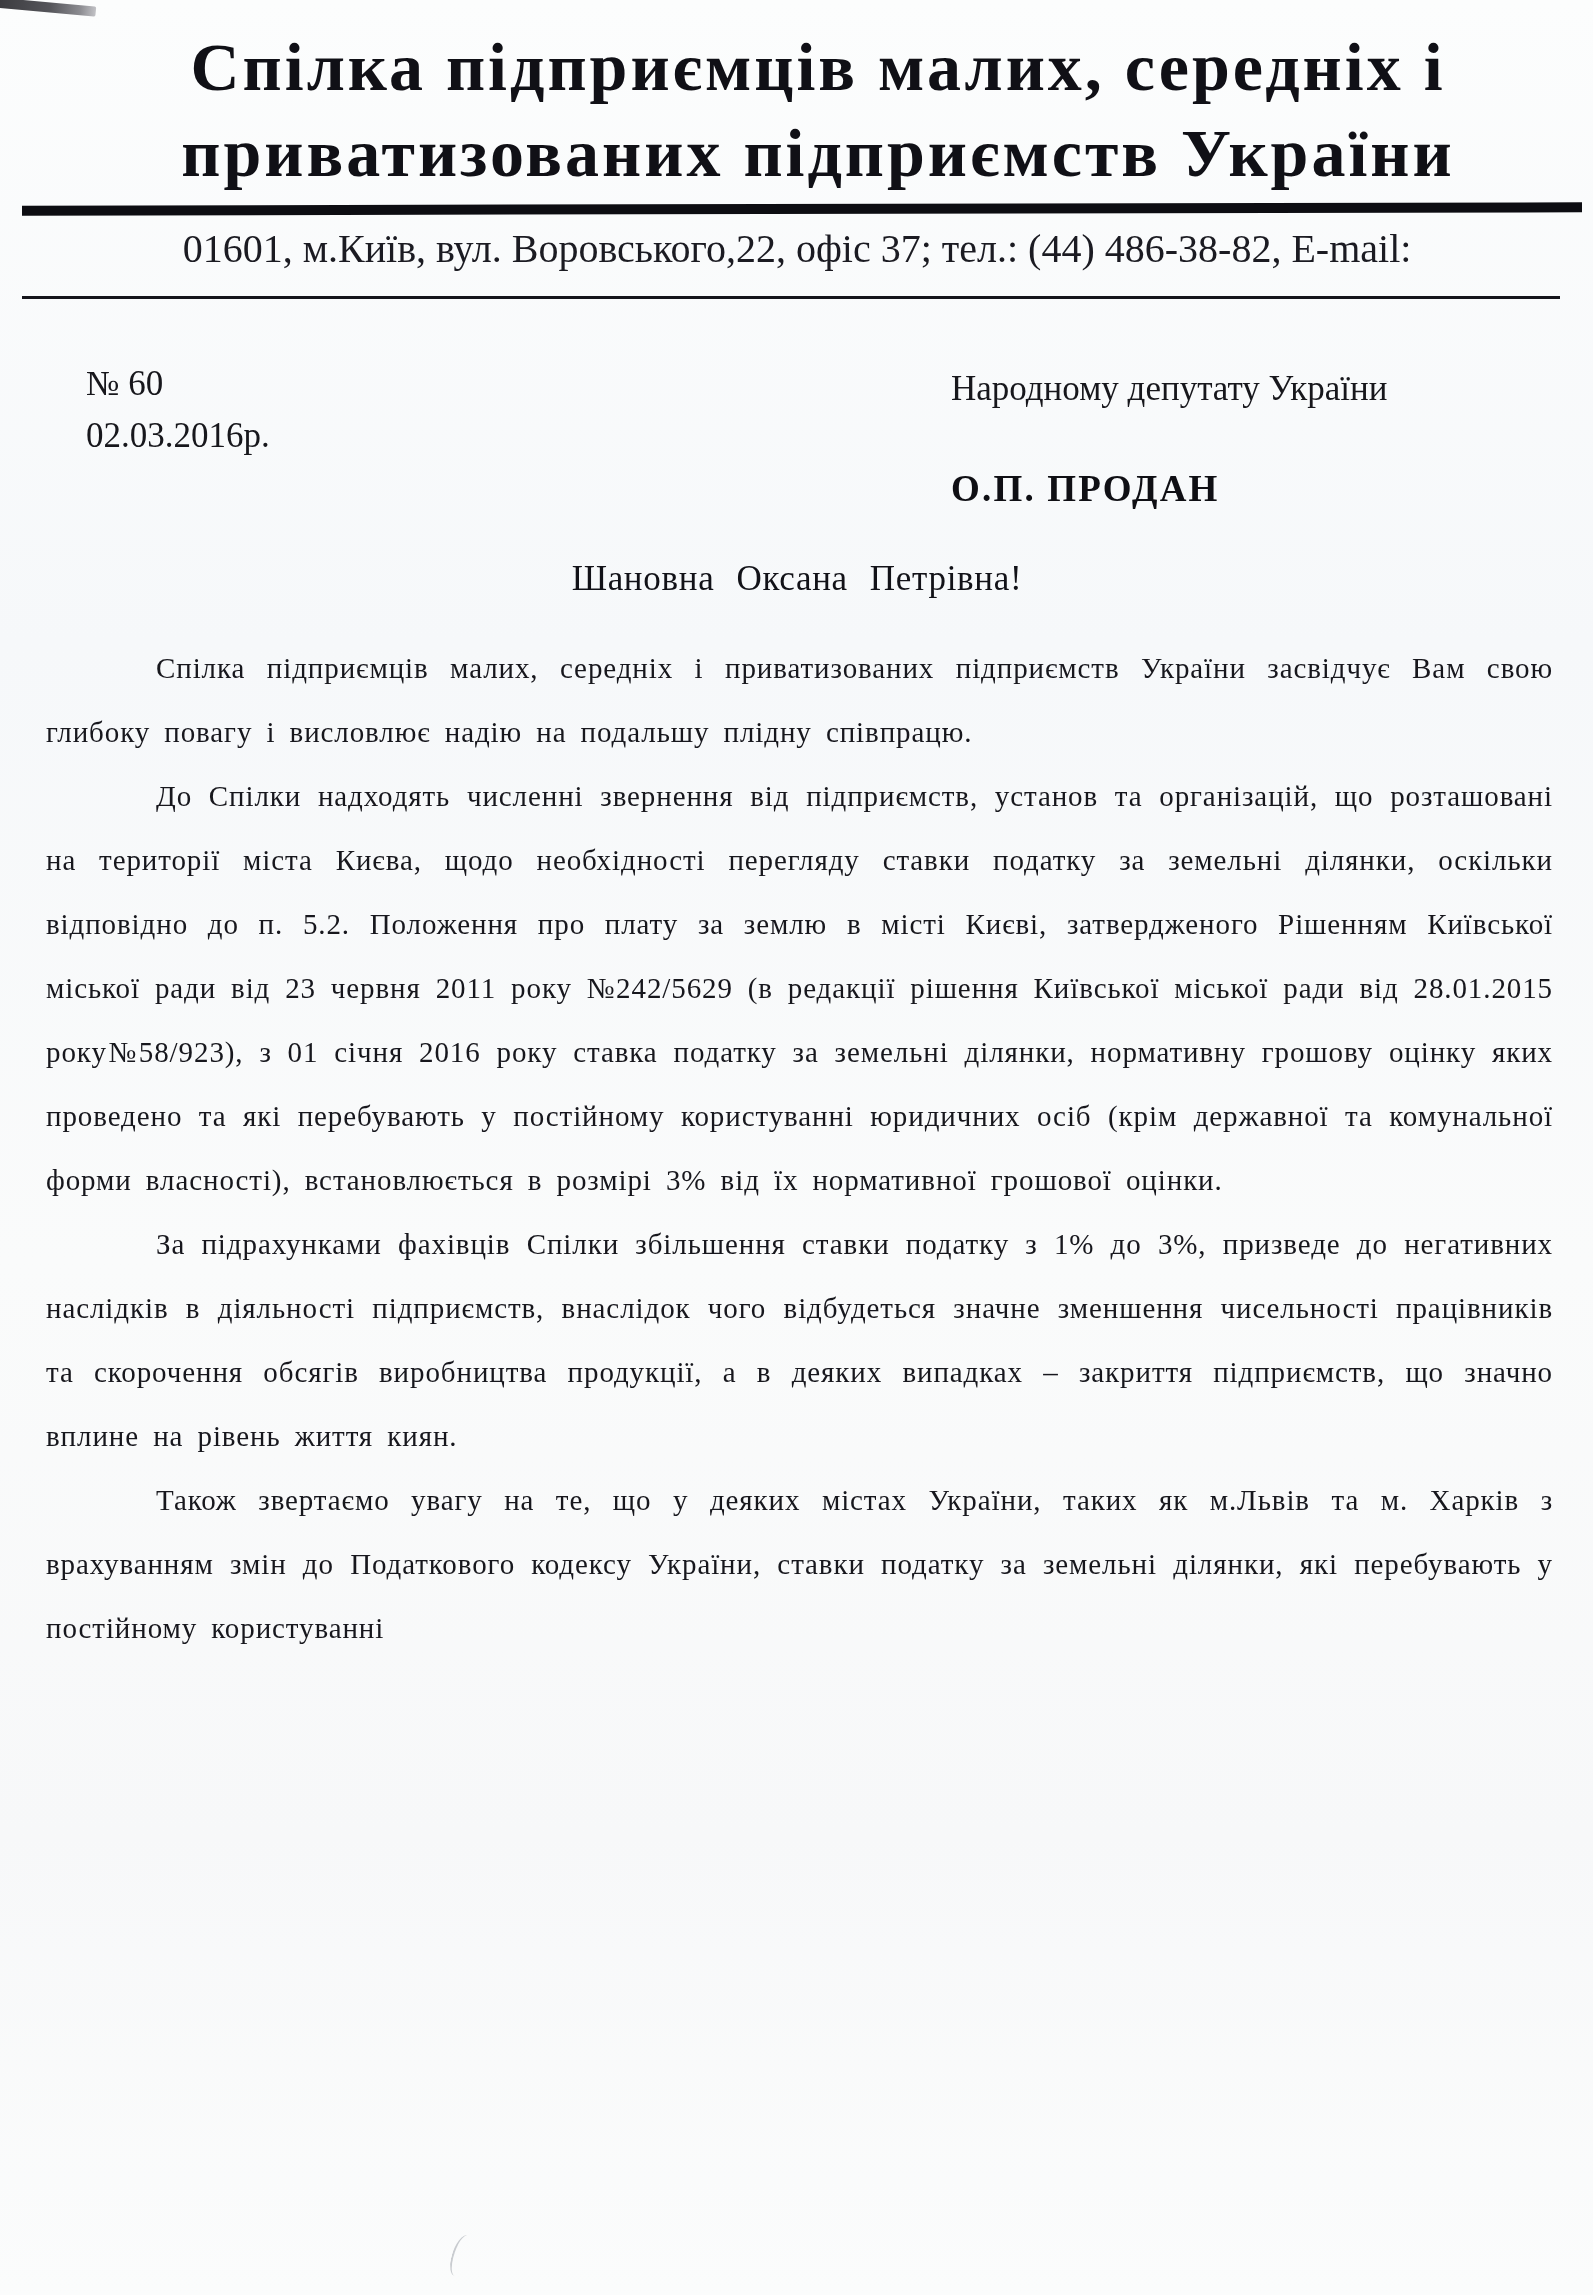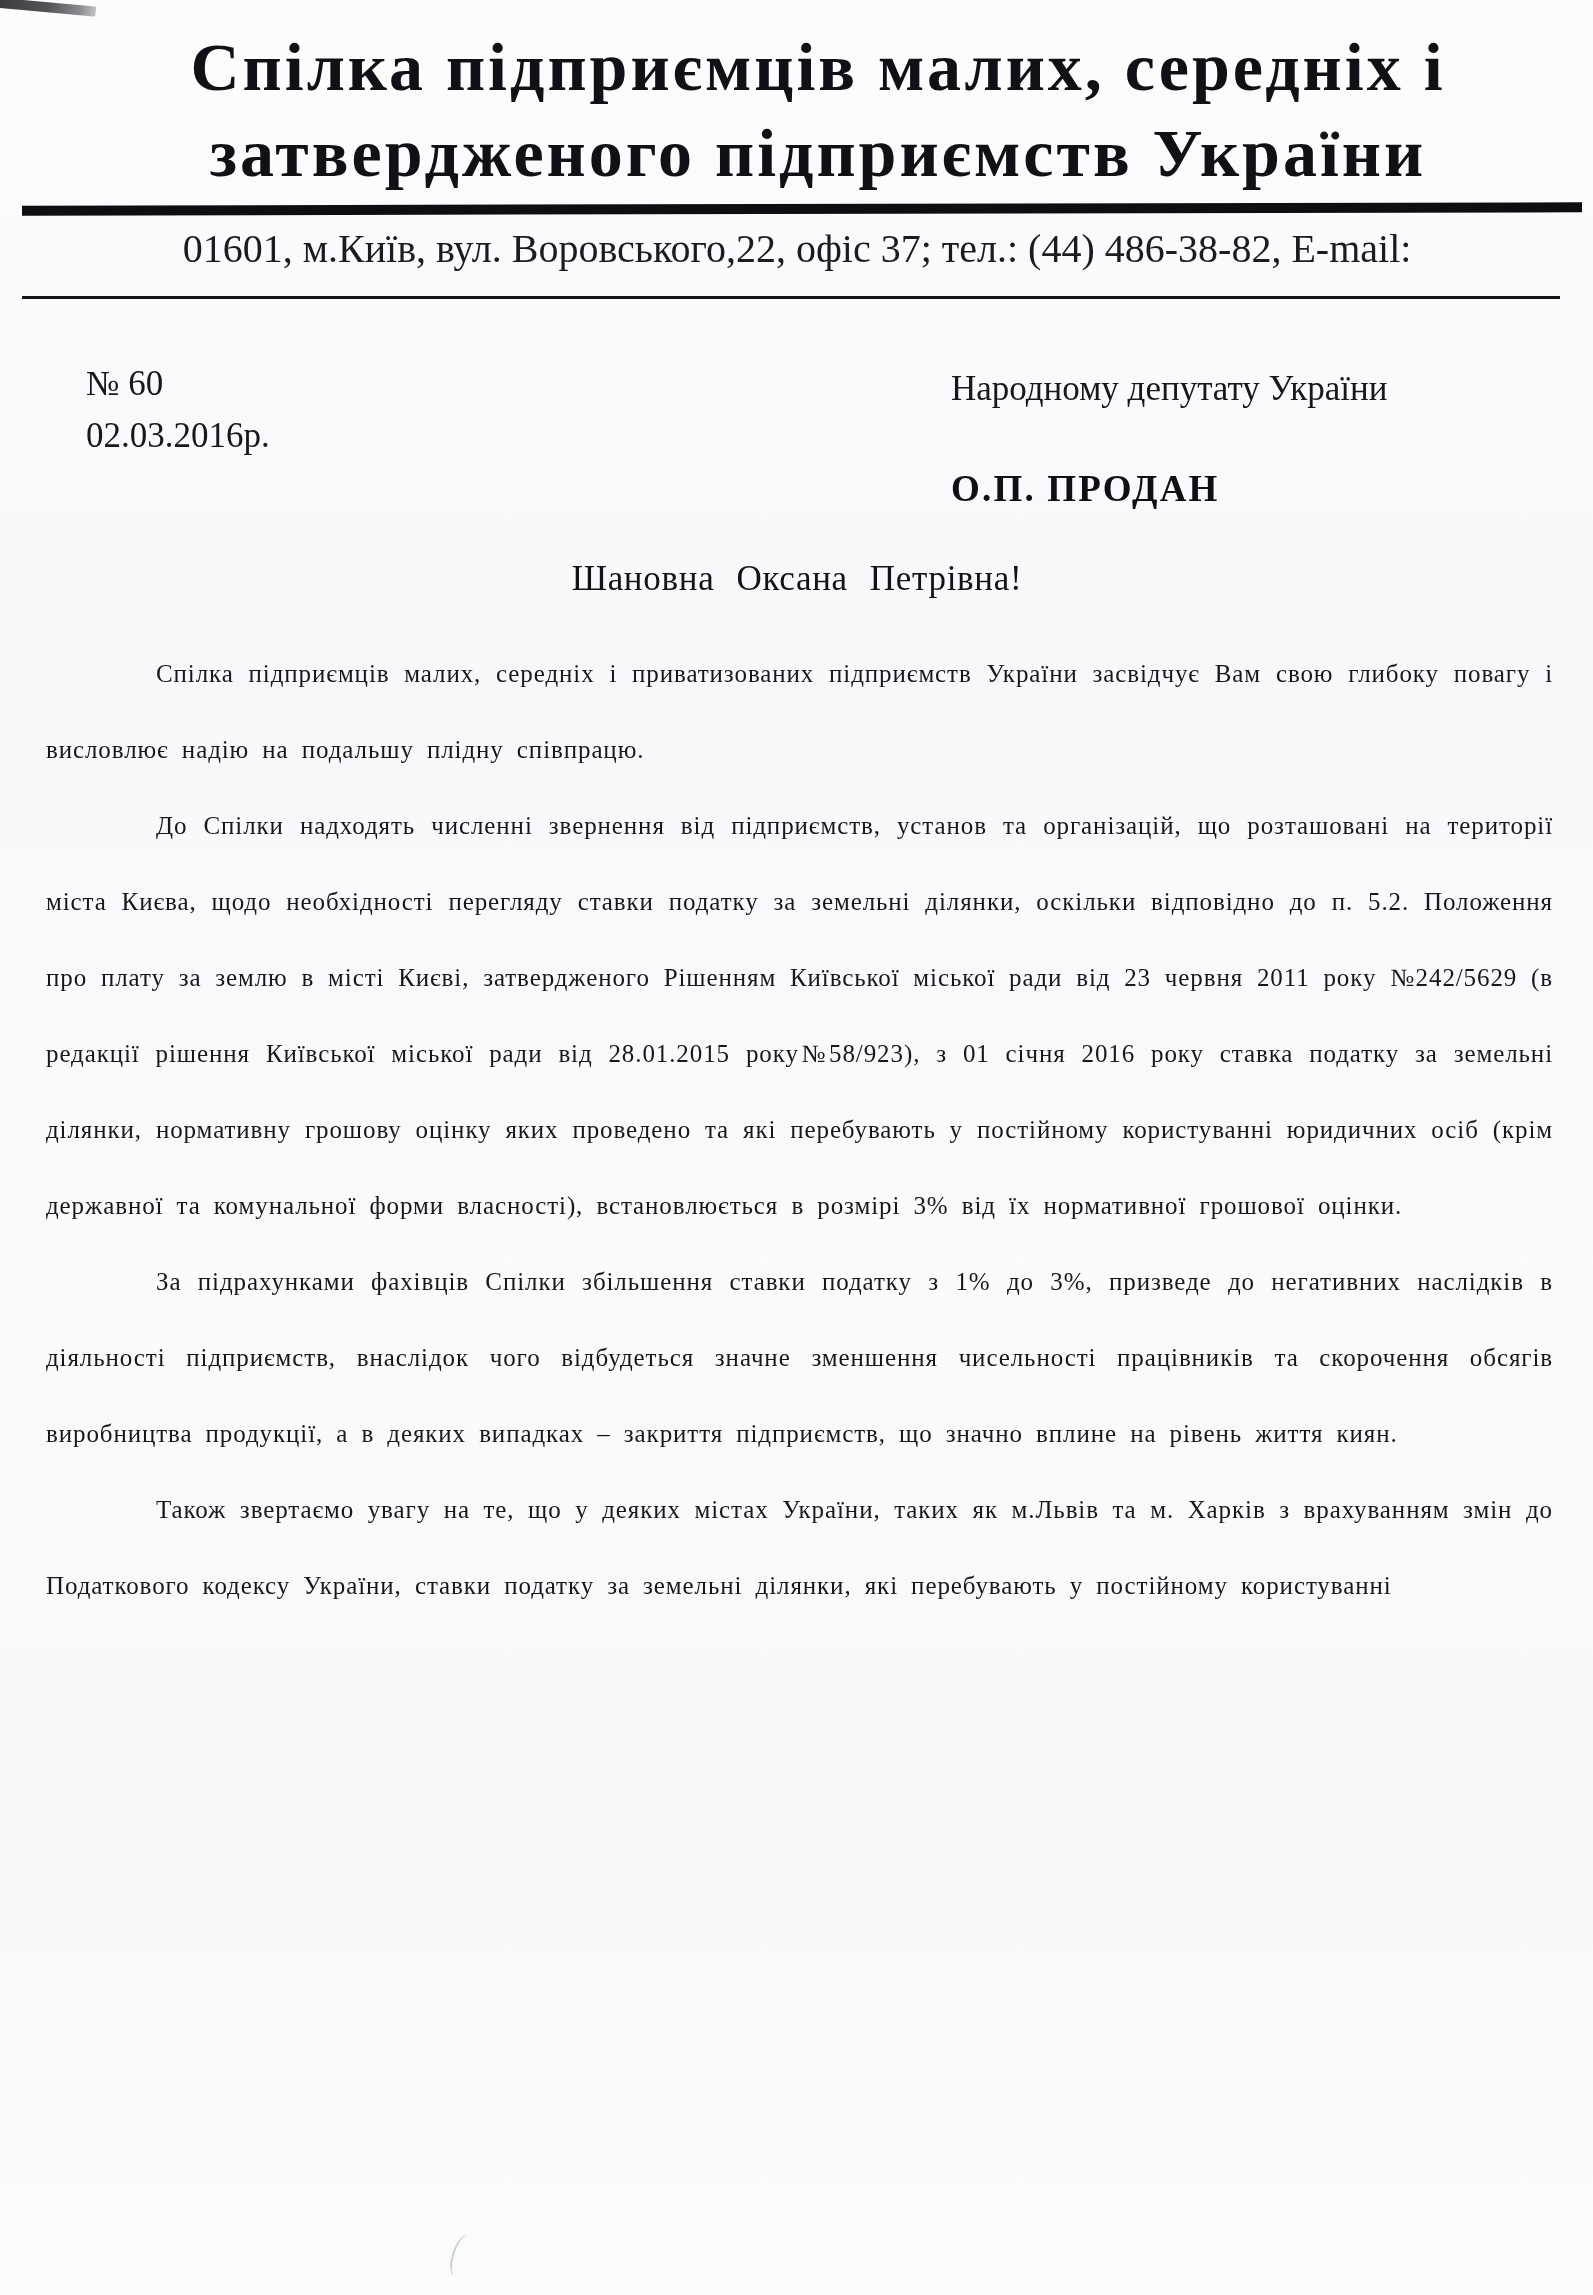--- a/index.html
+++ b/index.html
@@ -78,40 +78,40 @@
     margin-top: 39px;
     text-align: center;
     font-weight: normal;
     font-size: 35px;
     word-spacing: 12.6px;
     letter-spacing: 0.7px;
     color: #121218;
   }
   .body {
     margin: 37px 41px 0 46px;
-    font-size: 25px;
-    line-height: 76px;
+    font-size: 29px;
+    line-height: 64px;
     text-align: justify;
     letter-spacing: 0.9px;
     word-spacing: 6px;
     color: #17171d;
   }
   .body p { margin: 0; text-indent: 110px; }
 </style>
 </head>
 <body>
 
 <div class="page">
 
   <div class="artifact"></div>
 
   <header>
     <h1 class="org-title">
       <span class="line">Спілка підприємців малих, середніх і</span>
-      <span class="line">затвердженого підприємств України</span>
+      <span class="line">приватизованих підприємств України</span>
     </h1>
     <div class="rule-thick"></div>
     <div class="address">
       <div>01601, м.Київ,  вул. Воровського,22, офіс 37; тел.: (44) 486-38-82, E-mail:</div>
     </div>
     <div class="rule-thin"></div>
   </header>
 
   <section class="ref-row">
     <div class="ref-left">

